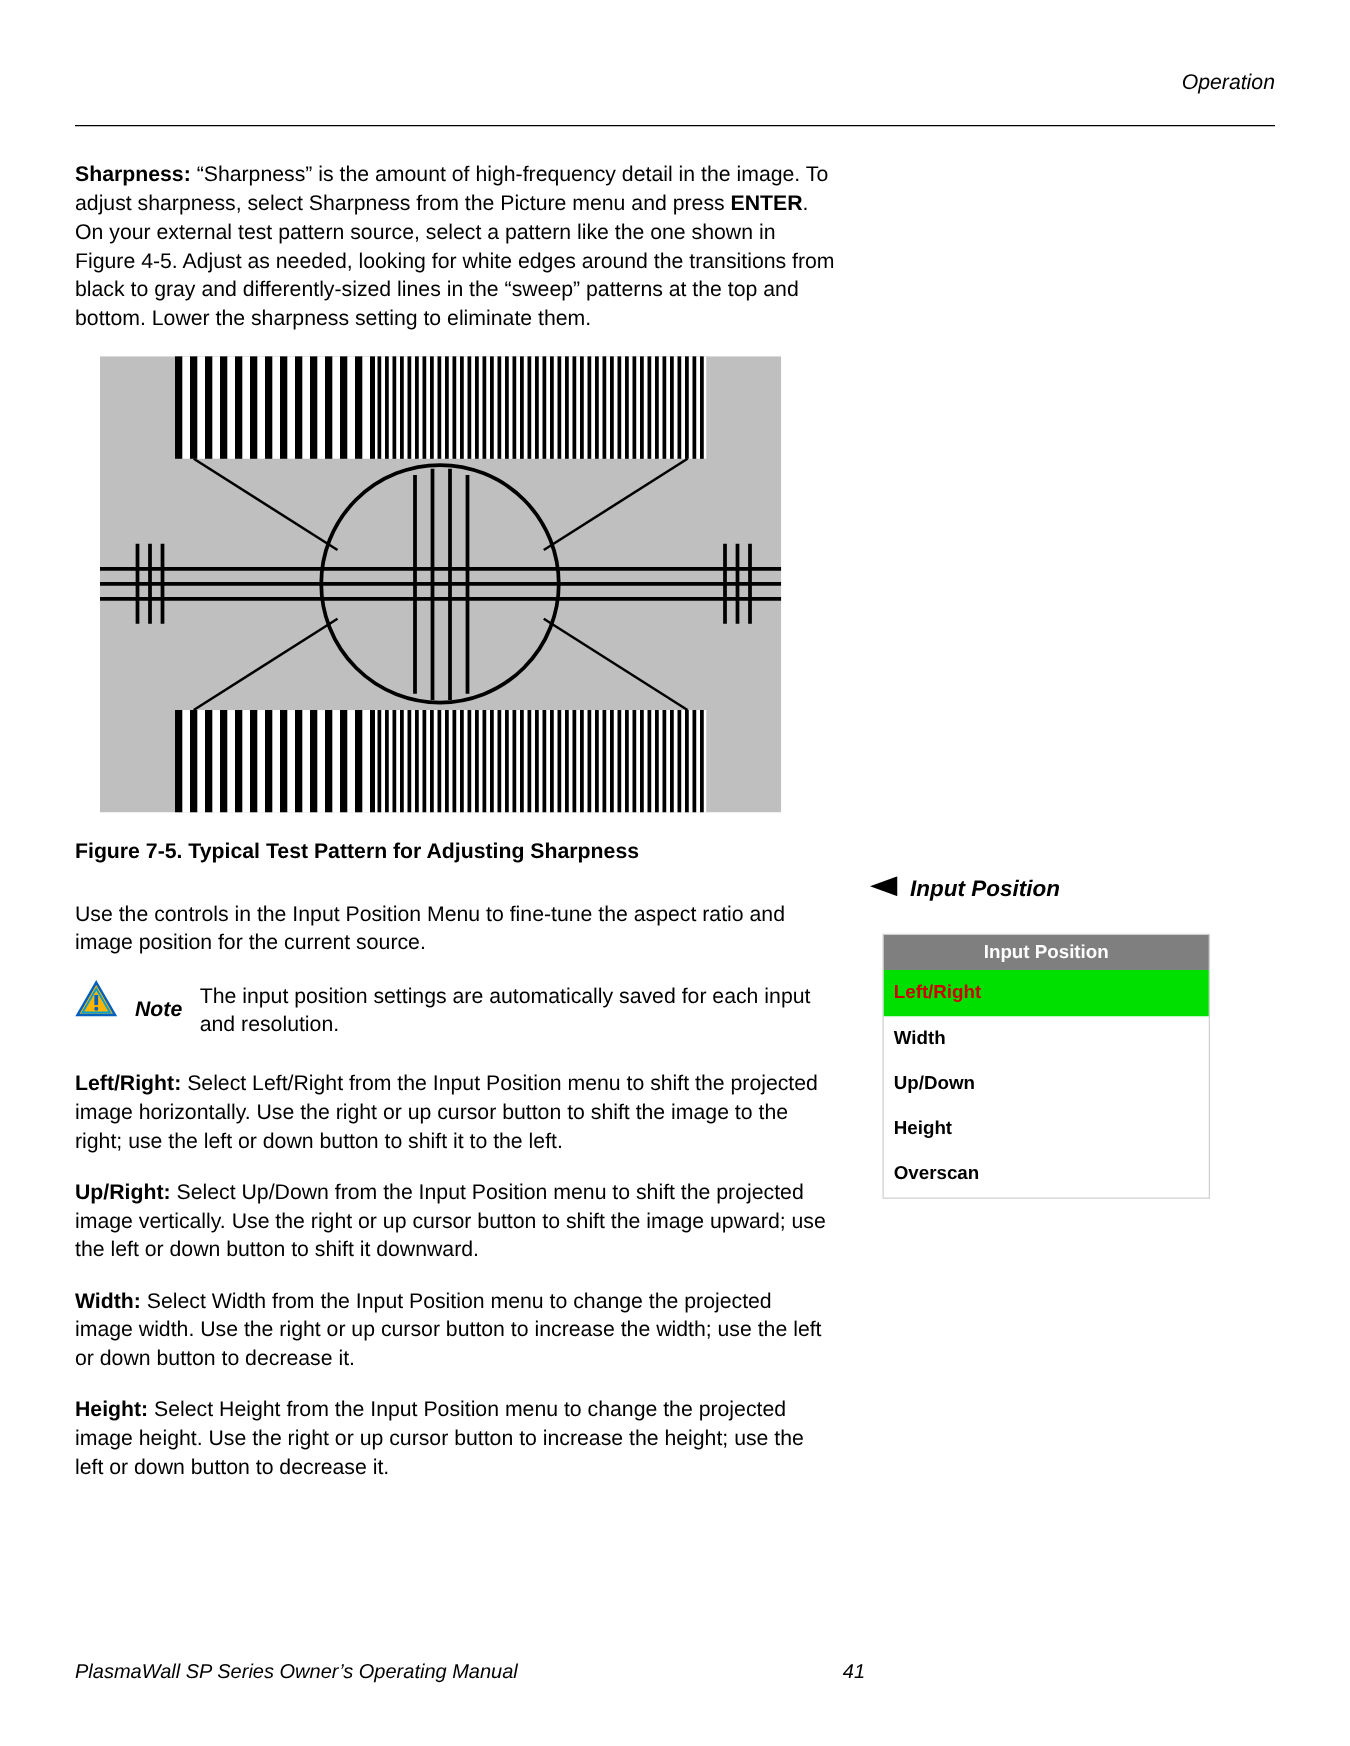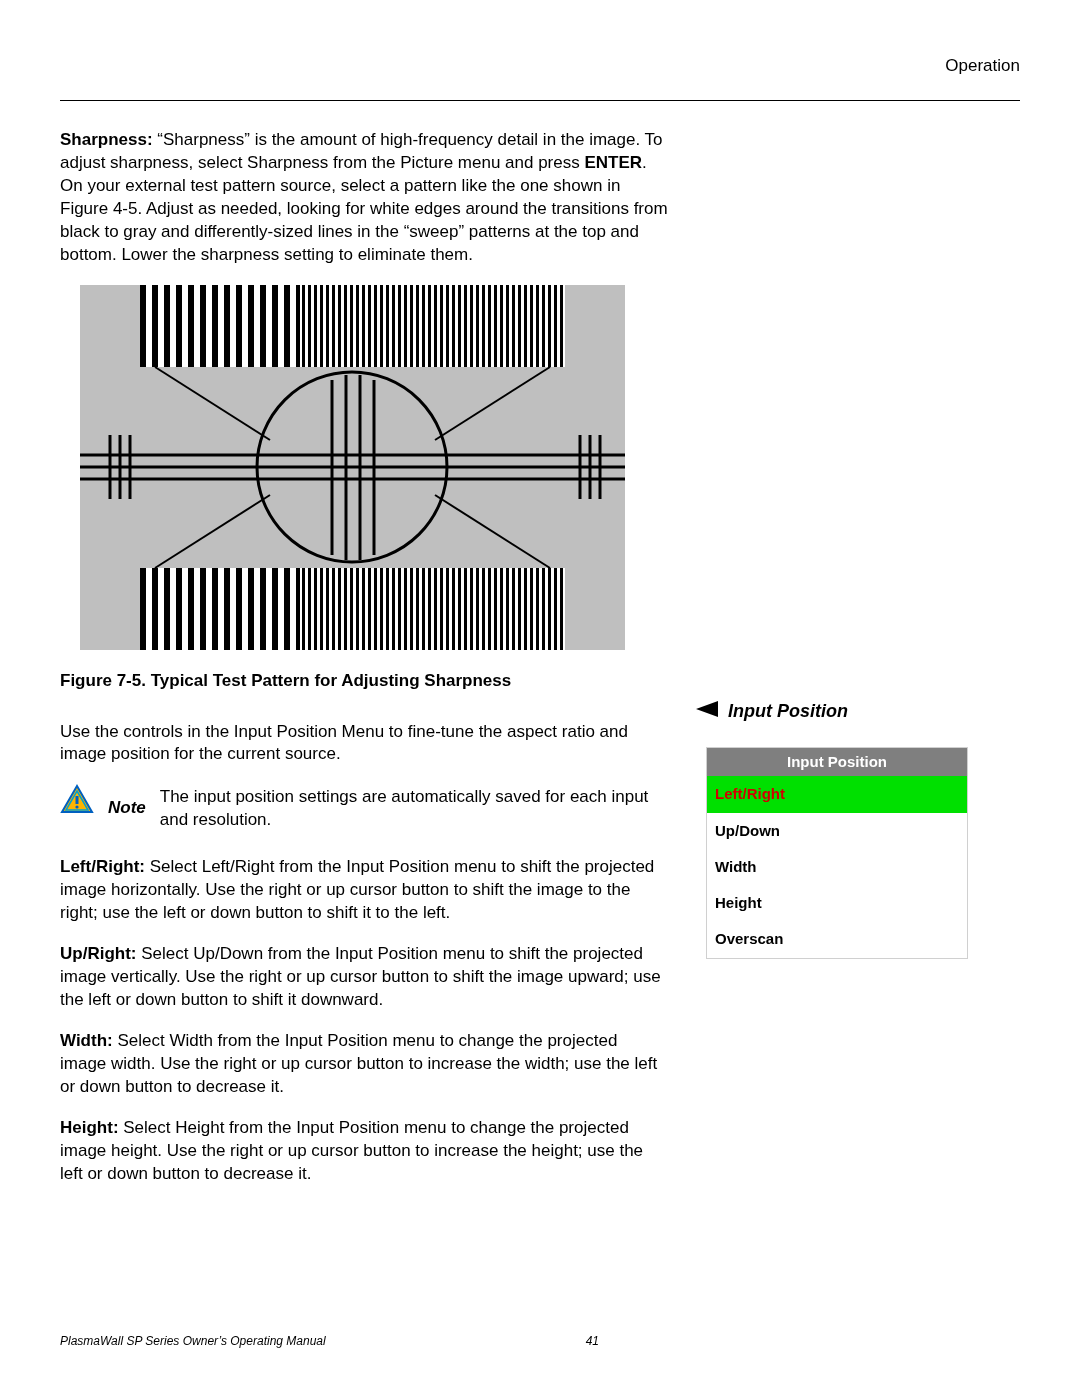--- a/index.html
+++ b/index.html
@@ -13,20 +13,21 @@
   }
   .page {
     width: 1080px;
     height: 1397px;
     position: relative;
     box-sizing: border-box;
     padding: 55px 60px 0 60px;
   }
   .header-right {
     text-align: right;
+    font-style: italic;
     font-size: 17px;
   }
   .rule {
     border-top: 1.5px solid #000;
     margin-top: 22px;
   }
   .content-area {
     display: flex;
     gap: 28px;
     margin-top: 28px;
@@ -109,21 +110,21 @@
     color: #d00000;
   }
 
   
   .footer {
     position: absolute;
     left: 60px;
     right: 60px;
     bottom: 48px;
     font-style: italic;
-    font-size: 12px;
+    font-size: 16px;
     display: flex;
     gap: 260px;
   }
 </style>
 </head>
 <body>
 
 <div class="page">
 
   <div class="header-right">Operation</div>
@@ -251,22 +252,22 @@
           <svg width="22" height="16" viewBox="0 0 22 16">
               <polygon points="0,8 22,0 22,16" fill="#000"></polygon>
             </svg>
         </span>
         <span>Input Position</span>
       </div>
 
       <div class="menu-table">
         <div class="menu-head">Input Position</div>
         <div class="menu-row selected">Left/Right</div>
+        <div class="menu-row">Width</div>
         <div class="menu-row">Up/Down</div>
-        <div class="menu-row">Width</div>
         <div class="menu-row">Height</div>
         <div class="menu-row">Overscan</div>
       </div>
 
     </div>
 
   </div>
 
   <div class="footer">
     <span>PlasmaWall SP Series Owner’s Operating Manual</span>

